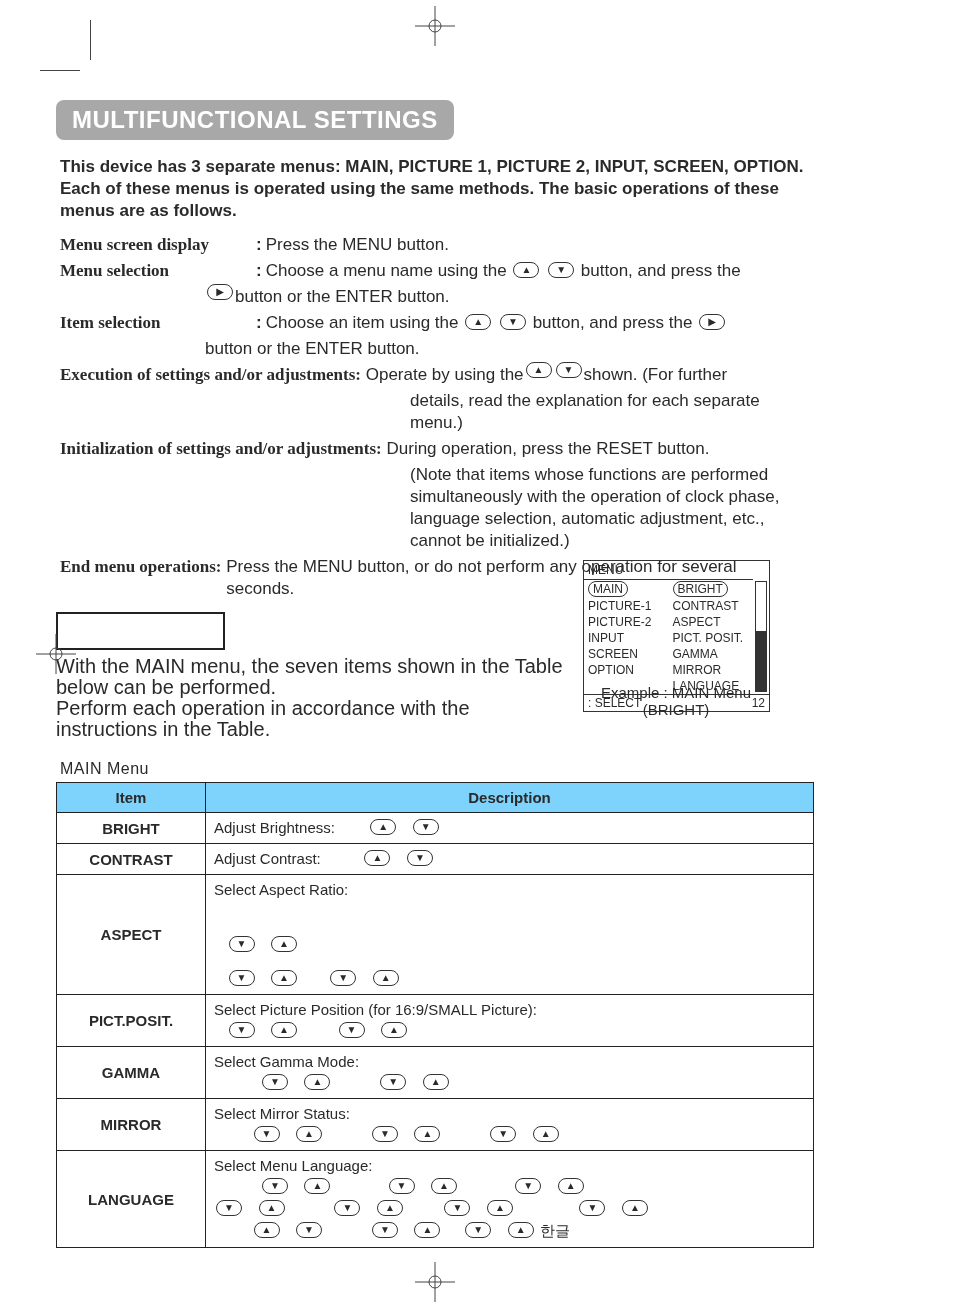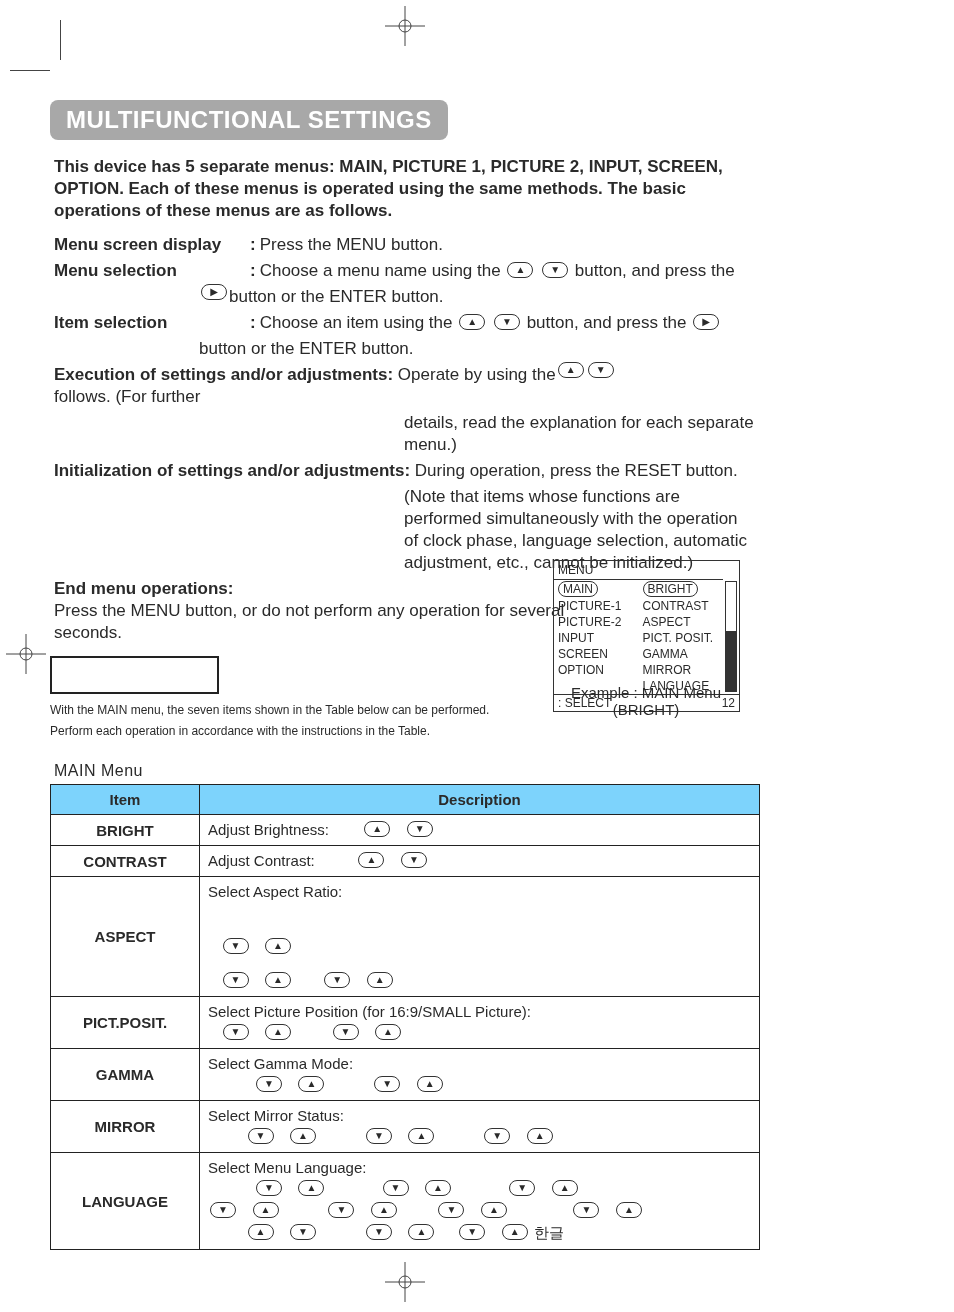--- a/index.html
+++ b/index.html
@@ -6,21 +6,22 @@
     margin: 0;
     background: #fff;
     font-family: Arial, Helvetica, sans-serif;
     color: #2a2a2a;
   }
   .page {
     width: 810px;
     height: 1312px;
     position: relative;
     box-sizing: border-box;
-    padding: 20px 50px;
+    padding: 20px 26px;
+    margin-left: 30px;
   }
   
   .reg-top, .reg-bottom {
     position: absolute;
     left: 50%;
     transform: translateX(-50%);
   }
   .reg-top { top: 6px; }
   .reg-bottom { bottom: 6px; }
   .edge-line-v {
@@ -58,21 +59,21 @@
     font-size: 17px;
     line-height: 22px;
     margin: 16px 0 12px 4px;
   }
   .op-list {
     font-size: 17px;
     line-height: 22px;
     margin: 0 4px;
   }
   .op-row { margin-bottom: 4px; display: flex; flex-wrap: wrap; }
-  .op-label { font-weight: bold; }
+  .op-label { font-weight: bold; font-family: Liberation Serif, serif; }
   .op-colon { font-weight: bold; margin: 0 4px; }
   .op-rest { }
   .indent-2 { margin-left: 145px; }
   .indent-3 { margin-left: 350px; }
 
   .arrow-btn {
     display: inline-flex;
     vertical-align: middle;
     align-items: center;
     justify-content: center;
@@ -87,21 +88,21 @@
     top: -2px;
   }
 
   .box-empty {
     width: 165px;
     height: 34px;
     border: 2px solid #222;
     margin: 12px 0 6px 0;
   }
   .sub-intro {
-    font-size: 12px;
+    font-size: 20px;
     line-height: 21px;
     margin: 4px 0 10px 0;
   }
 
   
   .osd {
     position: absolute;
     right: 70px;
     top: 560px;
     width: 185px;
@@ -188,21 +189,21 @@
         <line x1="20" y1="0" x2="20" y2="40" stroke="#444"></line>
         <line x1="0" y1="20" x2="40" y2="20" stroke="#444"></line>
         <circle cx="20" cy="20" r="6" fill="none" stroke="#444"></circle>
       </svg>
   </div>
   <div class="edge-line-v" style="left:60px; top:20px"></div>
   <div class="edge-line-h" style="left:10px; top:70px"></div>
 
   <div class="title-bar">MULTIFUNCTIONAL SETTINGS</div>
 
-  <div class="intro">This device has 5 separate menus: MAIN, PICTURE 1, PICTURE 2, INPUT, SCREEN, OPTION. Each of these menus is operated using the same methods. The basic operations of these menus are as follows.</div>
+  <div class="intro">This device has 3 separate menus: MAIN, PICTURE 1, PICTURE 2, INPUT, SCREEN, OPTION. Each of these menus is operated using the same methods. The basic operations of these menus are as follows.</div>
 
   <div class="op-list">
 
     <div class="op-row">
       <span class="op-label" style="width:192px; display:inline-block">Menu screen display</span>
       <span class="op-colon">:</span>
       <span class="op-rest">Press the  MENU  button.</span>
     </div>
 
     <div class="op-row">
@@ -235,21 +236,21 @@
       <span>button or the ENTER button.</span>
     </div>
 
 
     <div class="op-row">
       <span class="op-label">Execution of settings and/or adjustments:</span>
       <span>&nbsp;</span>
       <span>Operate by using the </span>
       <span class="arrow-btn">▲</span>
       <span class="arrow-btn">▼</span>
-      <span> follows. (For further</span>
+      <span> shown. (For further</span>
     </div>
     <div class="op-row indent-3">
       <span>details, read the explanation for each separate menu.)</span>
     </div>
 
     <div class="op-row">
       <span class="op-label">Initialization of settings and/or adjustments:</span>
       <span>&nbsp;</span>
       <span>During operation, press the RESET button.</span>
     </div>

